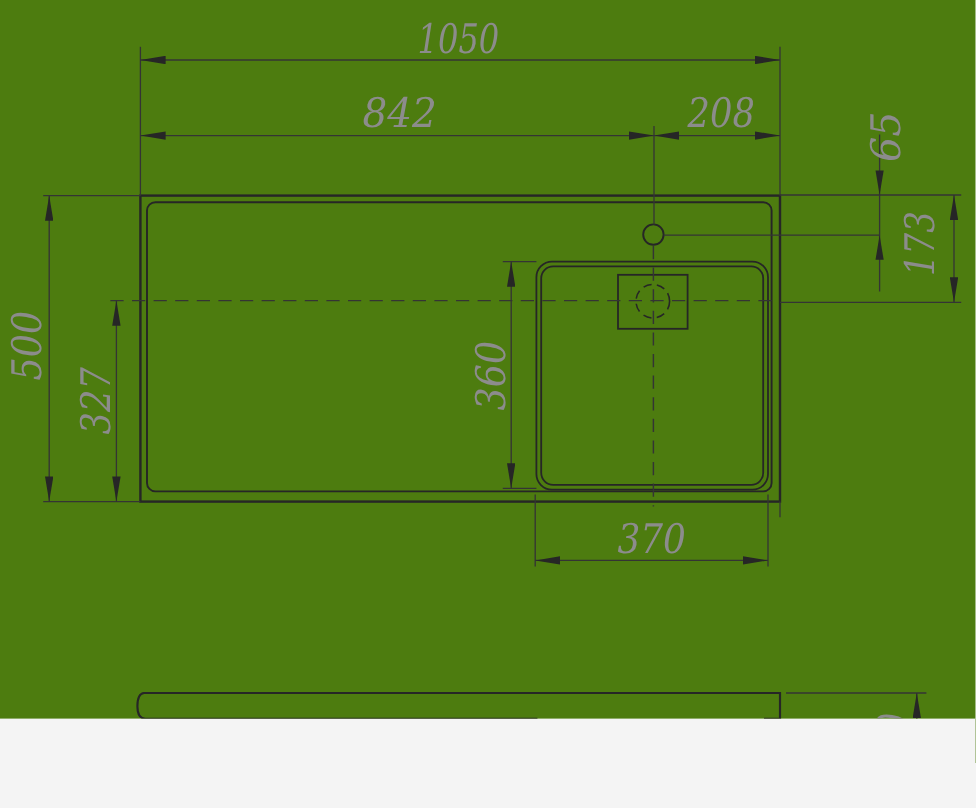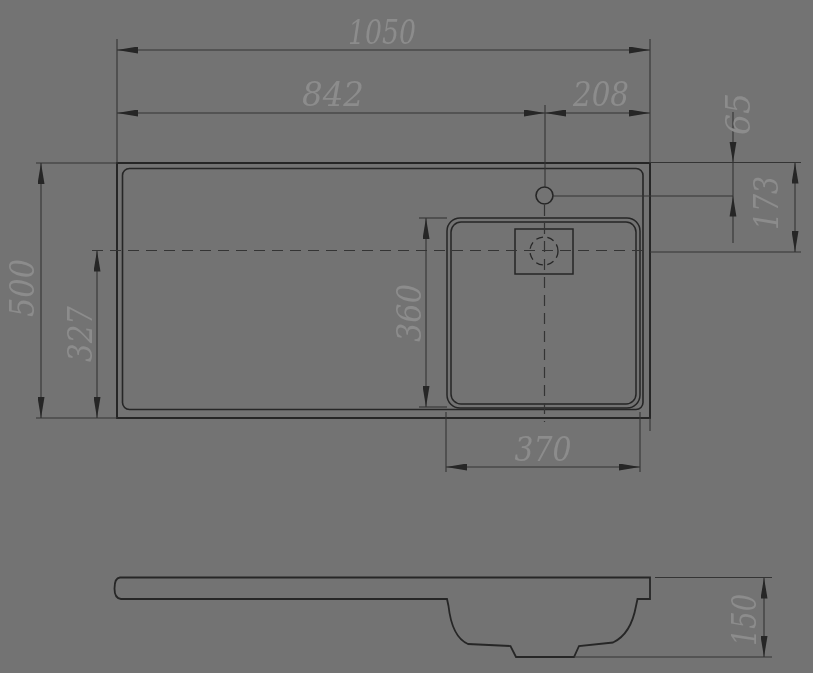--- a/index.html
+++ b/index.html
@@ -1,17 +1,17 @@
 <!DOCTYPE html>
 <html><head>
 <meta charset="utf-8">
 <style>
   html,body{margin:0;padding:0;background:#f4f4f4;}
   .stage{
-    width:813px;height:673px;background:#737373;position:relative;overflow:hidden;
+    width:813px;height:599px;background:#4d7c0f;position:relative;overflow:hidden;
     font-family:"DejaVu Serif","Liberation Serif",serif;
   }
   svg{display:block}
   .dim-text{
     font-family:"DejaVu Serif","Liberation Serif",serif;
     font-style:italic;
     font-size:34px;
     fill:#8c8c8c;
   }
   .outline{stroke:#262626;fill:none}

